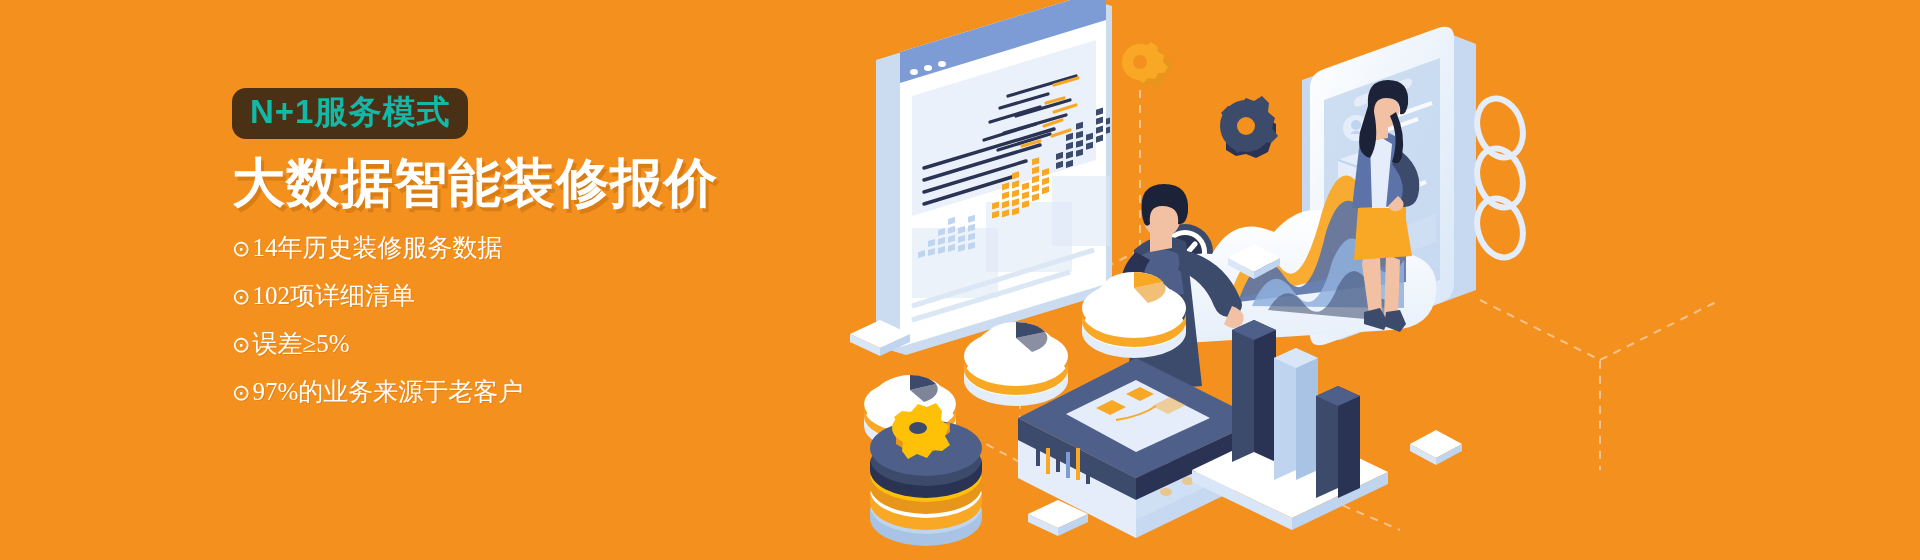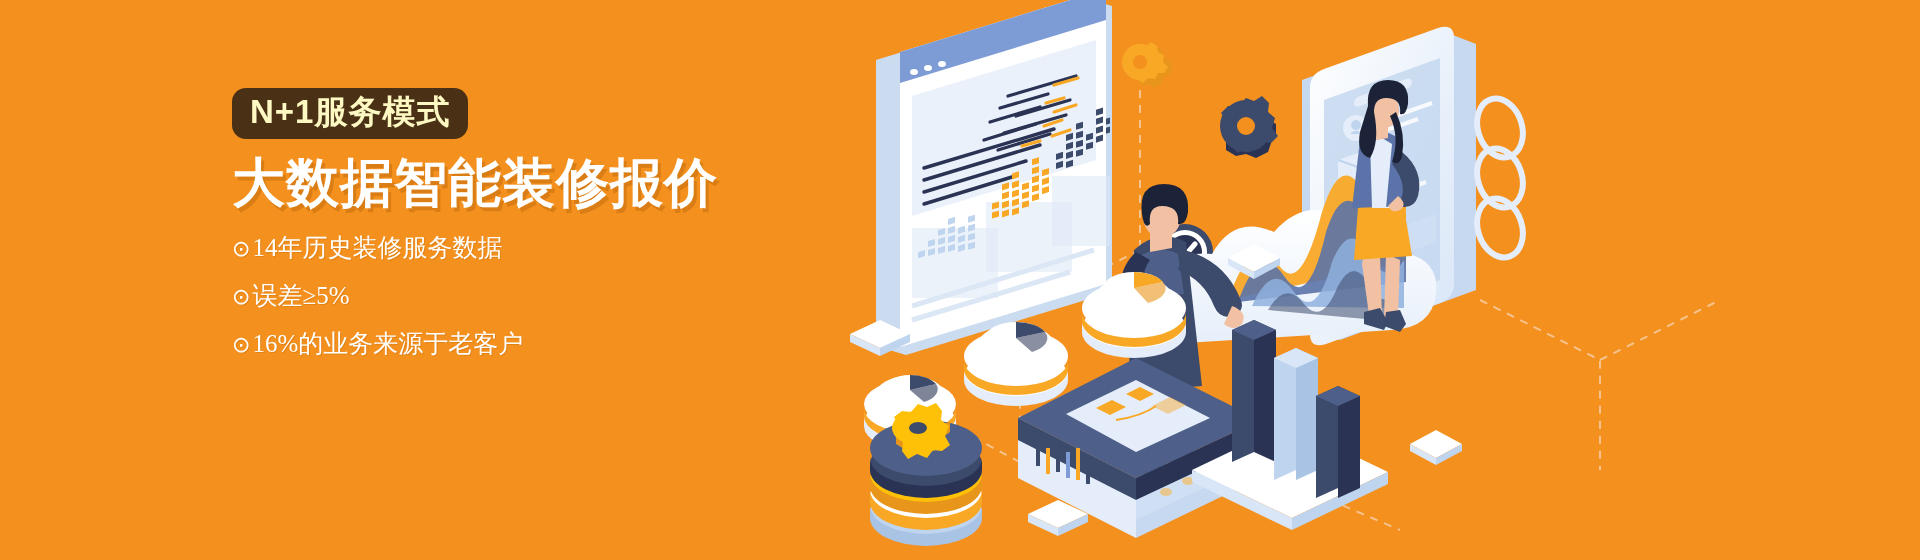--- a/index.html
+++ b/index.html
@@ -17,21 +17,21 @@
 
   
   .copy {
     position:absolute;
     left:232px; top:88px;
     width:760px;
   }
   .badge {
     display:inline-block;
     background:#4A3115;
-    color:#fef9c3;
+    color:#14b8a6;
     font-family:"Liberation Sans", sans-serif;
     font-size:33px;
     font-weight:bold;
     letter-spacing:1px;
     padding:6px 18px 9px 18px;
     border-radius:14px;
     line-height:1.08;
   }
   .headline {
     margin-top:16px;
@@ -80,27 +80,30 @@
 
     <div class="headline">大数据智能装修报价</div>
 
     <div class="bullets">
 
       <div class="bullet-col left">
         <div class="bullet">
           <span class="dot-ico">⊙</span><span>14年历史装修服务数据</span>
         </div>
         <div class="bullet">
+          <span class="dot-ico">⊙</span><span>102项详细清单</span>
+        </div>
+        <div class="bullet">
           <span class="dot-ico">⊙</span><span>误差≥5%</span>
         </div>
       </div>
 
       <div class="bullet-col right">
         <div class="bullet">
-          <span class="dot-ico">⊙</span><span>16%的业务来源于老客户</span>
+          <span class="dot-ico">⊙</span><span>97%的业务来源于老客户</span>
         </div>
       </div>
 
     </div>
   </div>
 
   <div class="art">
   <svg width="1080" height="560" viewBox="0 0 1080 560" xmlns="http://www.w3.org/2000/svg">
     <defs>
       <clipPath id="clipWin">

